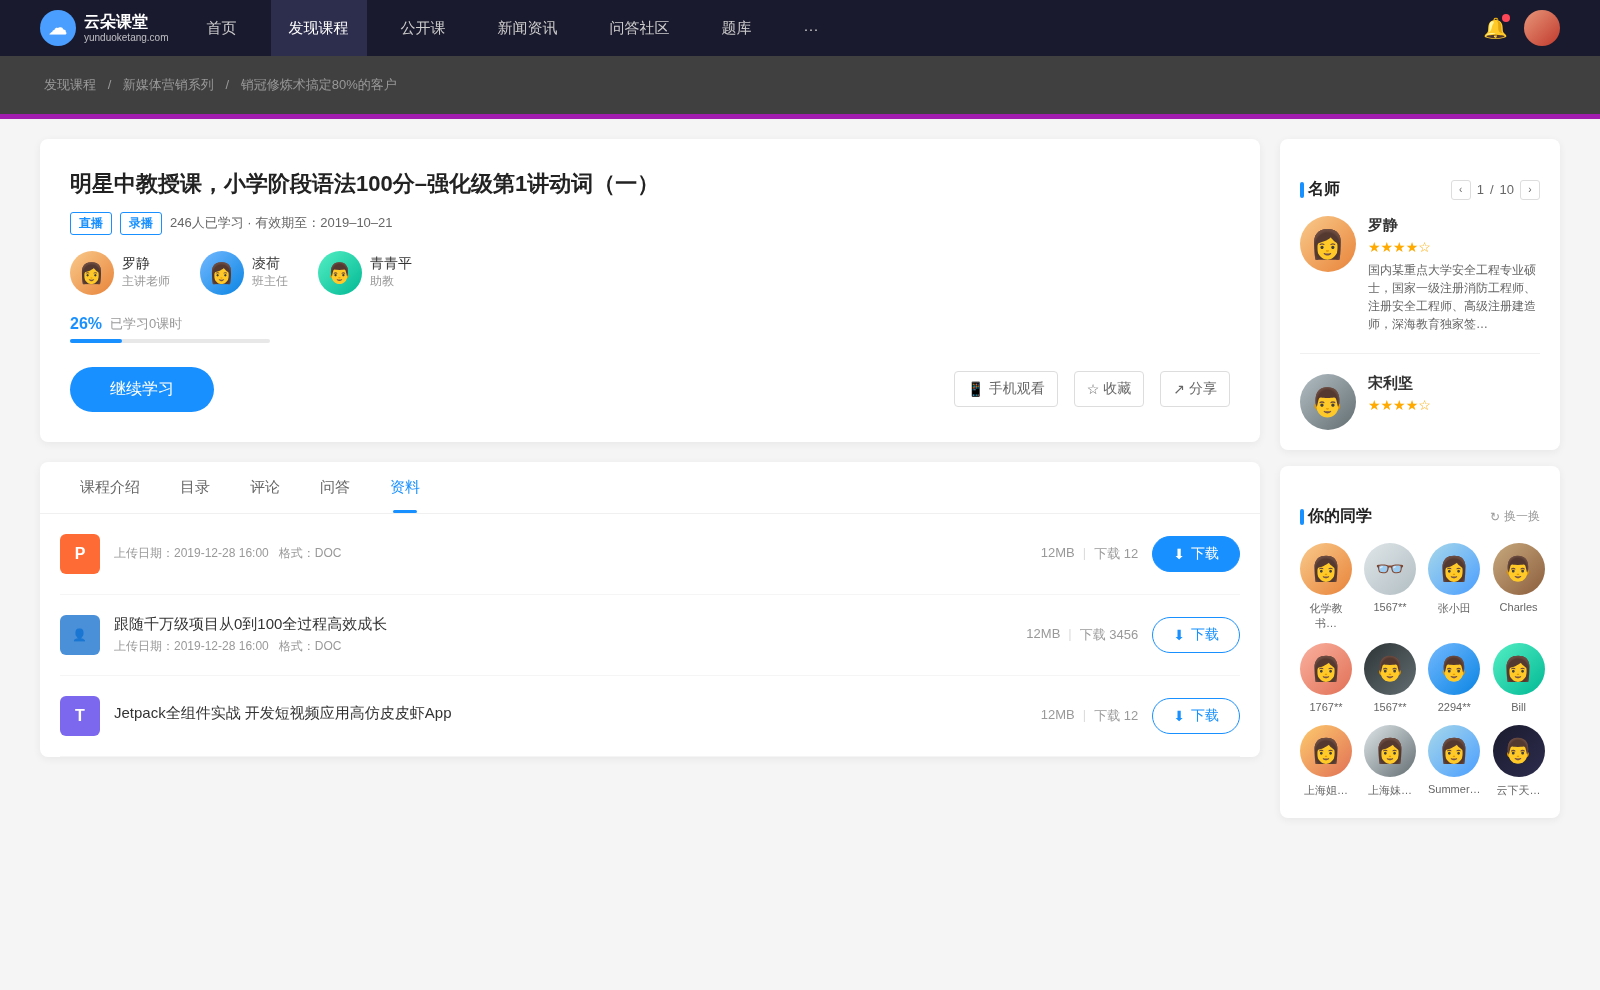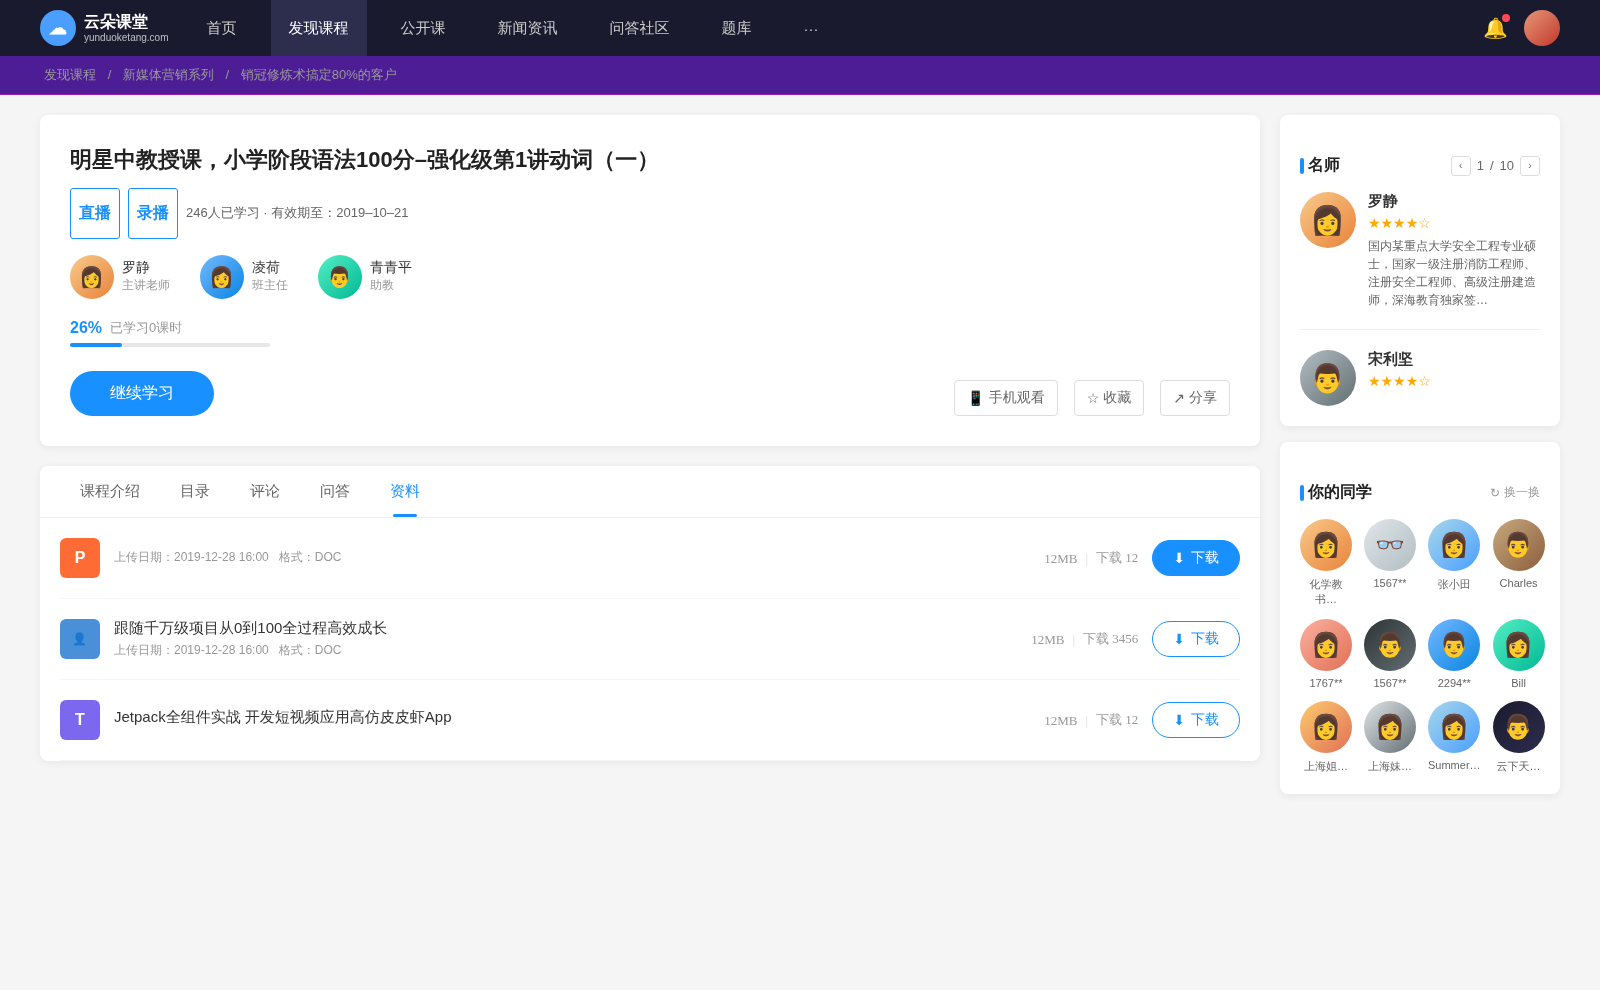--- a/index.html
+++ b/index.html
@@ -15,50 +15,50 @@
     .nav-items { display: flex; align-items: center; gap: 16px; flex: 1; }
     .nav-item { color: #ccc; padding: 0 18px; height: 56px; display: flex; align-items: center; cursor: pointer; font-size: 15px; white-space: nowrap; }
     .nav-item.active { background: #2d2d4e; color: white; }
     .nav-right { display: flex; align-items: center; gap: 16px; margin-left: auto; }
     .nav-bell { color: #ccc; font-size: 20px; cursor: pointer; position: relative; }
     .nav-bell::after { content: ''; width: 8px; height: 8px; background: #ff4757; border-radius: 50%; position: absolute; top: -2px; right: -2px; }
     .nav-avatar { width: 36px; height: 36px; border-radius: 50%; background: #c0392b; overflow: hidden; display: flex; align-items: center; justify-content: center; cursor: pointer; }
     .avatar-placeholder { width: 36px; height: 36px; border-radius: 50%; background: linear-gradient(135deg, #e8967a, #c0392b); }
 
     
-    .breadcrumb { background: #4c1d95; padding: 10px 40px; border-bottom: 1px solid #a21caf; font-size: 13px; color: #666; }
+    .breadcrumb { background: #404040; padding: 20px 40px; border-bottom: 5px solid #a21caf; font-size: 13px; color: #666; }
     .breadcrumb span { color: #999; margin: 0 4px; }
 
     
     .main-content { display: flex; gap: 20px; padding: 20px 40px; max-width: 1600px; }
     .left-panel { flex: 1; min-width: 0; }
     .right-panel { width: 280px; flex-shrink: 0; }
 
     
     .course-card { background: white; border-radius: 8px; padding: 30px; margin-bottom: 20px; box-shadow: 0 2px 8px rgba(0,0,0,0.06); }
     .course-title { font-size: 22px; font-weight: bold; color: #222; margin-bottom: 12px; line-height: 1.4; }
     .course-badges { display: flex; align-items: center; gap: 8px; margin-bottom: 16px; }
-    .badge { padding: 14px 8px; border-radius: 3px; font-size: 16px; font-weight: bold; }
+    .badge { padding: 2px 8px; border-radius: 3px; font-size: 12px; font-weight: bold; }
     .badge-live { background: transparent; border: 1px solid #1890ff; color: #1890ff; }
     .badge-record { background: transparent; border: 1px solid #1890ff; color: #1890ff; }
     .course-meta { color: #666; font-size: 13px; }
     .course-teachers { display: flex; gap: 30px; margin-bottom: 20px; }
     .teacher-item { display: flex; align-items: center; gap: 8px; }
     .teacher-avatar { width: 44px; height: 44px; border-radius: 50%; overflow: hidden; flex-shrink: 0; }
     .teacher-info { display: flex; flex-direction: column; }
     .teacher-name { font-size: 14px; font-weight: 500; color: #333; }
     .teacher-role { font-size: 12px; color: #999; }
 
     .progress-section { margin-bottom: 24px; }
     .progress-label { color: #1890ff; font-size: 16px; font-weight: bold; margin-bottom: 4px; display: flex; align-items: center; gap: 8px; }
     .progress-label span.study-info { color: #999; font-size: 13px; font-weight: normal; }
     .progress-bar-bg { width: 200px; height: 4px; background: #e8e8e8; border-radius: 2px; margin-top: 6px; }
     .progress-bar-fill { height: 4px; background: #1890ff; border-radius: 2px; }
 
-    .course-actions { display: flex; align-items: flex-end; gap: 22px; }
+    .course-actions { display: flex; align-items: center; gap: 22px; }
     .btn-continue { background: #1890ff; color: white; border: none; border-radius: 24px; padding: 12px 40px; font-size: 16px; cursor: pointer; font-weight: 500; }
     .action-btns { display: flex; gap: 16px; margin-left: auto; }
     .action-btn { display: flex; align-items: center; gap: 4px; color: #666; cursor: pointer; font-size: 14px; padding: 8px 12px; border: 1px solid #ddd; border-radius: 4px; background: white; }
 
     
     .tabs-card { background: white; border-radius: 8px; box-shadow: 0 2px 8px rgba(0,0,0,0.06); }
     .tabs-header { display: flex; padding: 0 20px; border-bottom: 1px solid #f0f0f0; }
     .tab-item { padding: 16px 20px; cursor: pointer; font-size: 15px; color: #666; position: relative; white-space: nowrap; }
     .tab-item.active { color: #1890ff; }
     .tab-item.active::after { content: ''; position: absolute; bottom: 0; left: 50%; transform: translateX(-50%); width: 24px; height: 3px; background: #1890ff; border-radius: 2px; }
@@ -66,21 +66,21 @@
     
     .resource-list { padding: 0 20px; }
     .resource-item { display: flex; align-items: center; padding: 20px 0; border-bottom: 1px solid #f5f5f5; gap: 14px; }
     .resource-icon { width: 40px; height: 40px; border-radius: 6px; display: flex; align-items: center; justify-content: center; color: white; font-size: 16px; font-weight: bold; flex-shrink: 0; }
     .icon-p { background: #ff6b35; }
     .icon-u { background: #4a90d9; }
     .icon-t { background: #7b68ee; }
     .resource-info { flex: 1; min-width: 0; }
     .resource-title { font-size: 15px; font-weight: 500; color: #333; margin-bottom: 4px; }
     .resource-meta { font-size: 12px; color: #999; }
-    .resource-stats { display: flex; align-items: flex-end; gap: 8px; color: #999; font-size: 13px; white-space: nowrap; font-family: Liberation Serif, serif; }
+    .resource-stats { display: flex; align-items: flex-start; gap: 8px; color: #999; font-size: 13px; white-space: nowrap; }
     .resource-divider { color: #ddd; }
     .btn-download { background: white; border: 1.5px solid #1890ff; color: #1890ff; border-radius: 20px; padding: 8px 20px; cursor: pointer; font-size: 14px; display: flex; align-items: center; gap: 6px; white-space: nowrap; }
     .btn-download-filled { background: #1890ff; border: 1.5px solid #1890ff; color: white; border-radius: 20px; padding: 8px 20px; cursor: pointer; font-size: 14px; display: flex; align-items: center; gap: 6px; white-space: nowrap; }
 
     
     .panel-card { background: white; border-radius: 8px; box-shadow: 0 2px 8px rgba(0,0,0,0.06); margin-bottom: 16px; padding: 20px; }
     .panel-header { display: flex; align-items: center; justify-content: space-between; margin-bottom: 16px; margin-top: 20px; }
     .panel-title { font-size: 16px; font-weight: bold; color: #222; display: flex; align-items: center; gap: 4px; }
     .panel-title::before { content: ''; width: 4px; height: 16px; background: #1890ff; border-radius: 2px; display: inline-block; }
     .panel-pagination { display: flex; align-items: center; gap: 6px; color: #666; font-size: 13px; }

